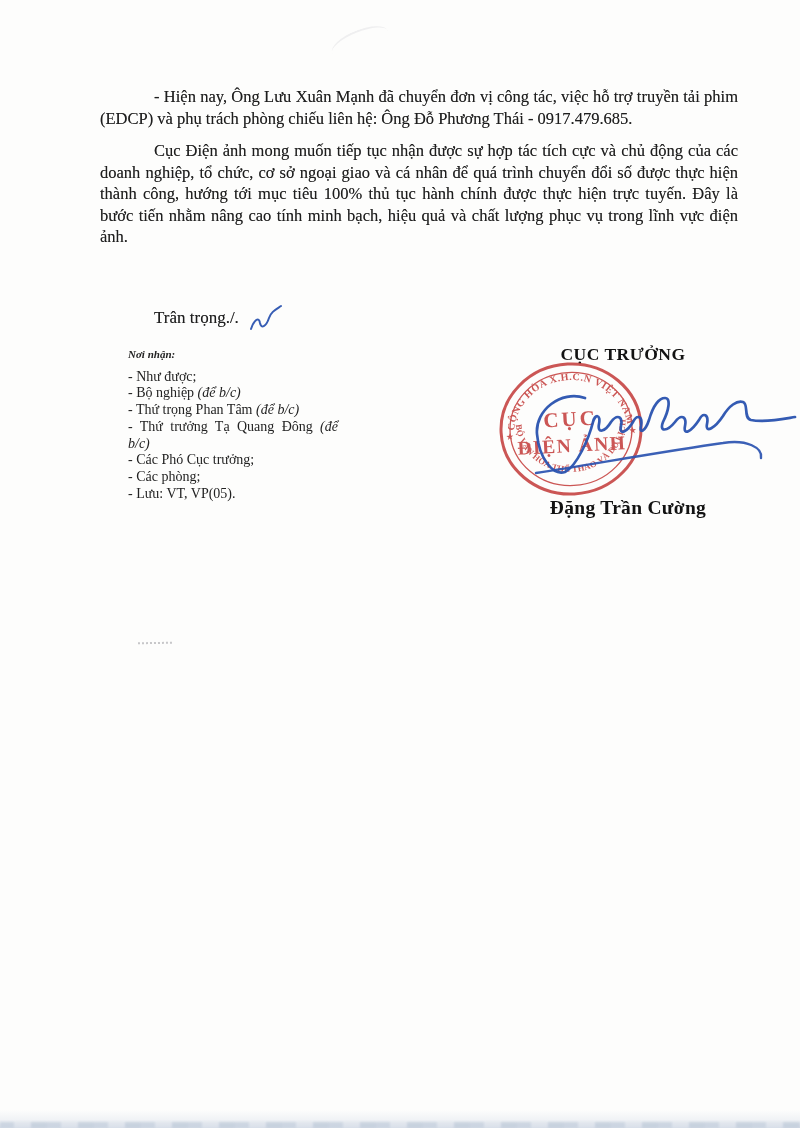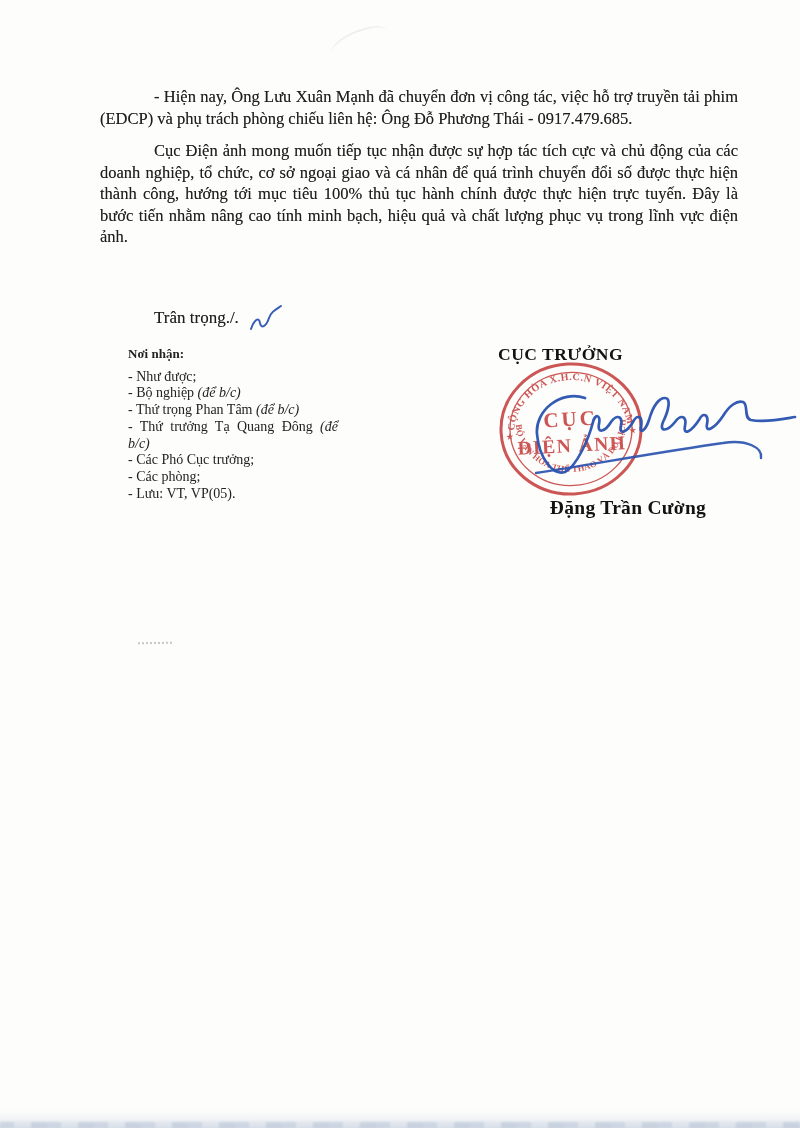--- a/index.html
+++ b/index.html
@@ -24,29 +24,29 @@
     font-size:17px;color:#1e1e1e;
     text-shadow:0 0 .4px rgba(30,30,30,.5);
   }
   .closing-mark{position:absolute;left:247px;top:302px;z-index:4;}
   
   .recipients{
     position:absolute;left:128px;top:346px;width:210px;
     font-size:14px;line-height:16.7px;color:#222;
   }
   .recipients .heading{
-    font-weight:bold;font-size:13px;margin:0 0 6px 0;
+    font-weight:bold;font-style:italic;font-size:11px;margin:0 0 6px 0;
   }
   .recipients .item{margin:0;}
   .recipients .item.justified{text-align:justify;}
   .recipients .note{font-style:italic;}
   
   .sig-title{
     position:absolute;left:498px;top:344px;width:250px;
-    text-align:left;font-weight:bold;font-size:17.5px;
+    text-align:center;font-weight:bold;font-size:17.5px;
     letter-spacing:.5px;color:#121212;z-index:1;
   }
   .sig-name{
     position:absolute;left:498px;top:497px;width:260px;
     text-align:center;font-weight:bold;font-size:19.5px;
     letter-spacing:.3px;color:#121212;z-index:1;
   }
   .seal{position:absolute;left:495px;top:360px;z-index:2;opacity:.88;}
   .signature{position:absolute;left:493px;top:376px;z-index:3;}
   

